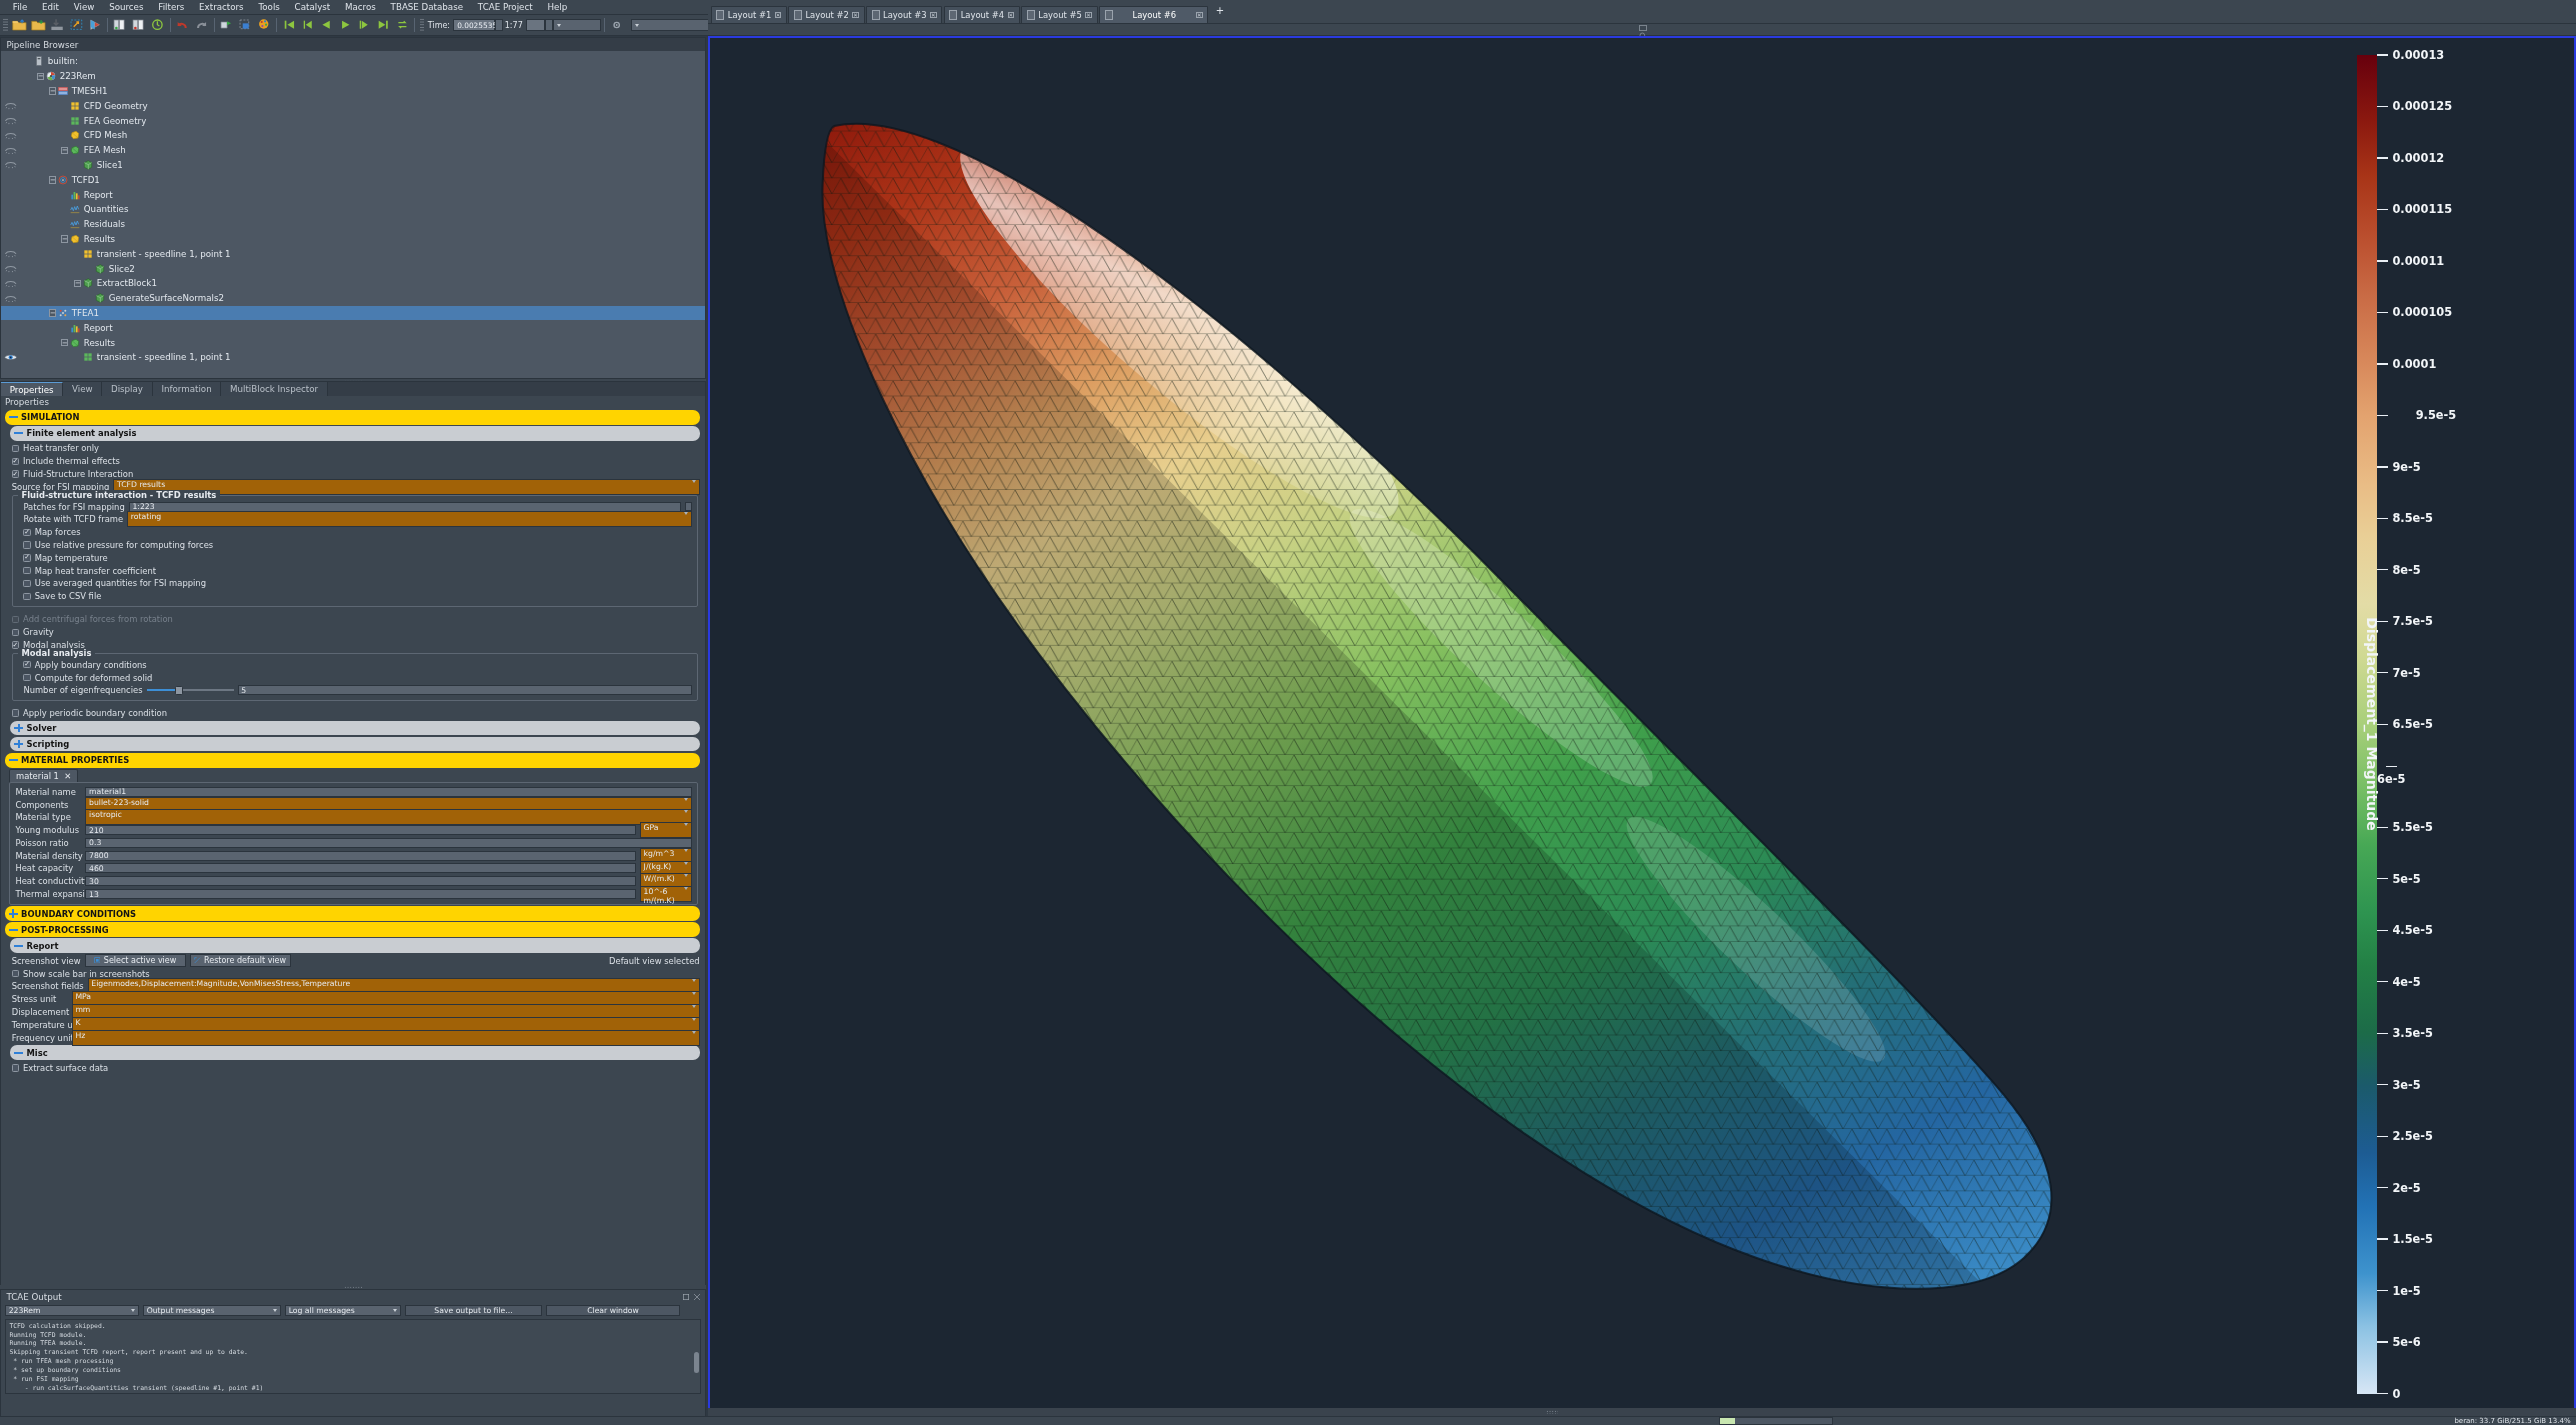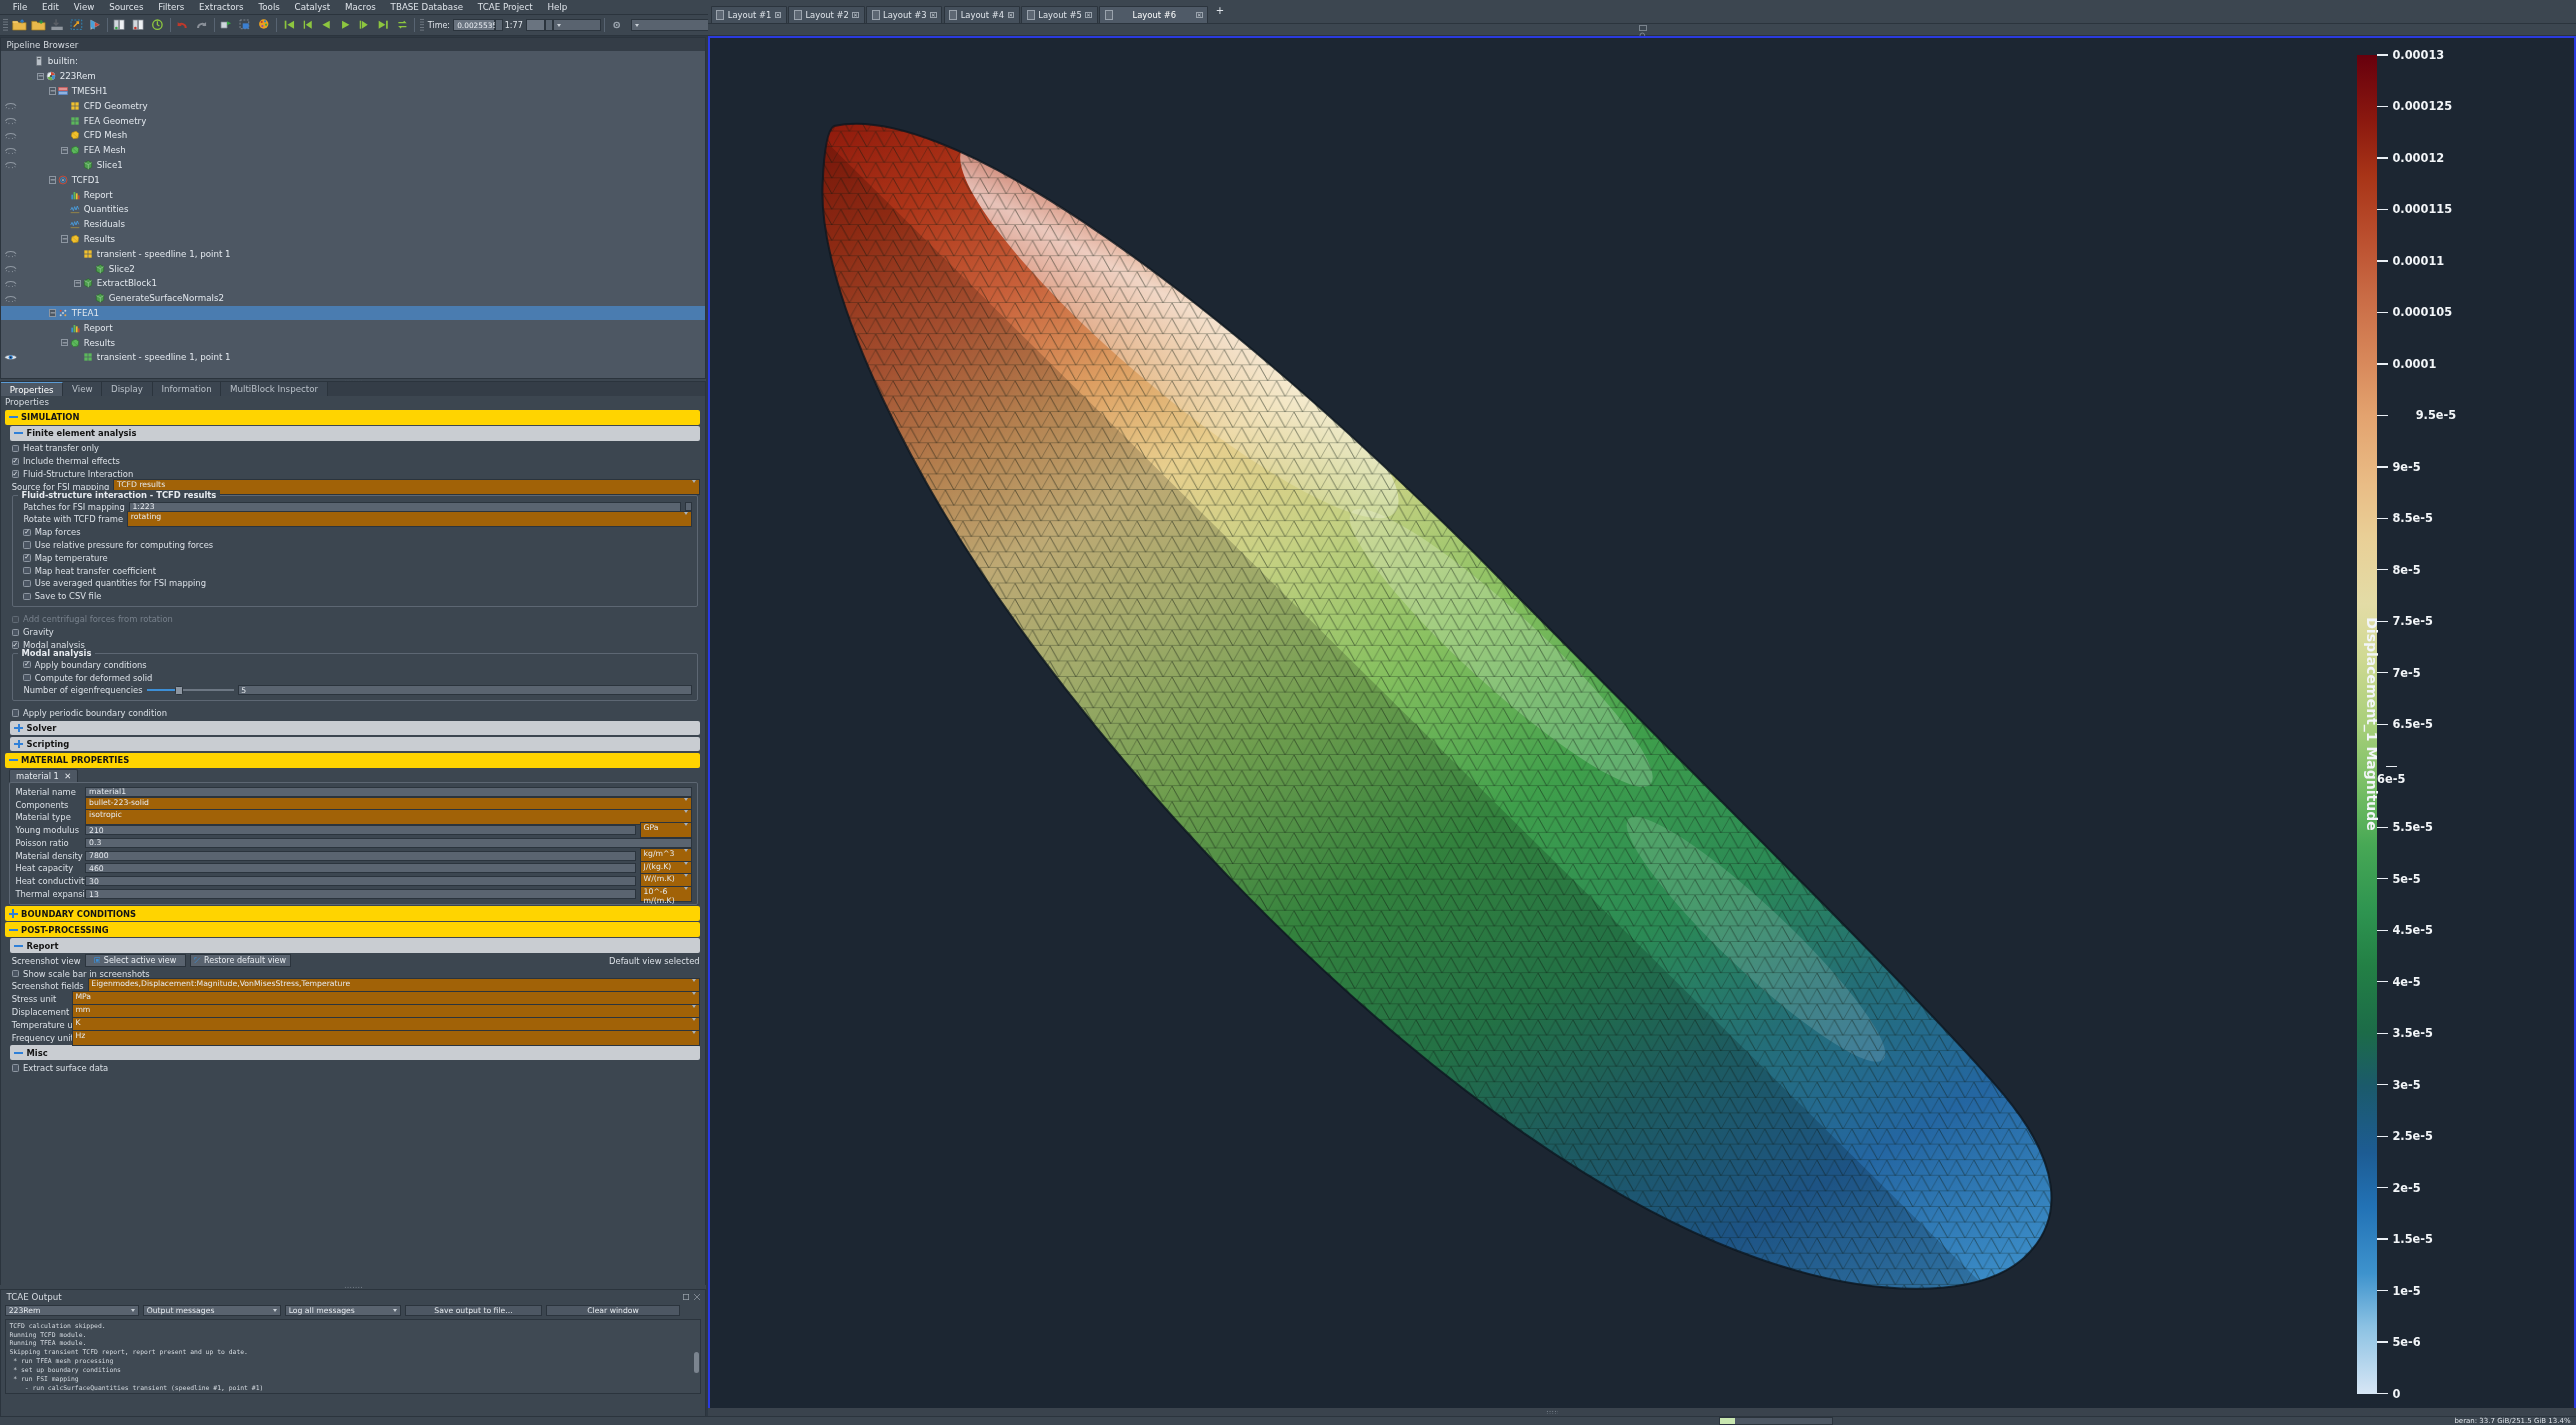--- a/index.html
+++ b/index.html
@@ -72,21 +72,21 @@
                 background:#3c4650; border:0.7px solid #2b343d; }
   #proptabs { display:flex; height:14px; background:#343d47; }
   .ptab { padding:0 8.7px; height:14px; display:flex; align-items:center; font-size:8.7px;
           color:#b9c0c8; background:#3b4550; border-right:0.7px solid #2b343d; }
   .ptab.active { background:#4d5763; color:#ffffff; border-top:1.3px solid #5b9bd5; }
   #propscroll { position:absolute; left:0; right:0; top:14px; bottom:0; overflow:hidden;
                 background:#3c4650; }
   .psubtitle { font-size:8.7px; padding:1.3px 4px; color:#d7dce2; }
 
   .cat {
-    margin:1.3px 5.4px 1.3px 4px; height:14.8px; border-radius:2px;
+    margin:1.3px 5.4px 1.3px 4px; height:14.8px; border-radius:7px;
     display:flex; align-items:center; font-size:8.4px; font-weight:bold; padding-left:4px;
   }
   .cat.yellow { background:#ffd400; color:#141414; }
   .cat.grey   { background:#c9cdd2; color:#141414; }
   .cat .pm { display:inline-block; width:8.7px; height:8.7px; margin-right:3.4px;
              position:relative; flex:none; }
   .cat .pm::before { content:""; position:absolute; left:0; top:3.4px; width:8.7px; height:2px;
              background:#2f80d8; }
   .cat .pm.plus::after { content:""; position:absolute; left:3.4px; top:0; width:2px; height:8.7px;
              background:#2f80d8; }

